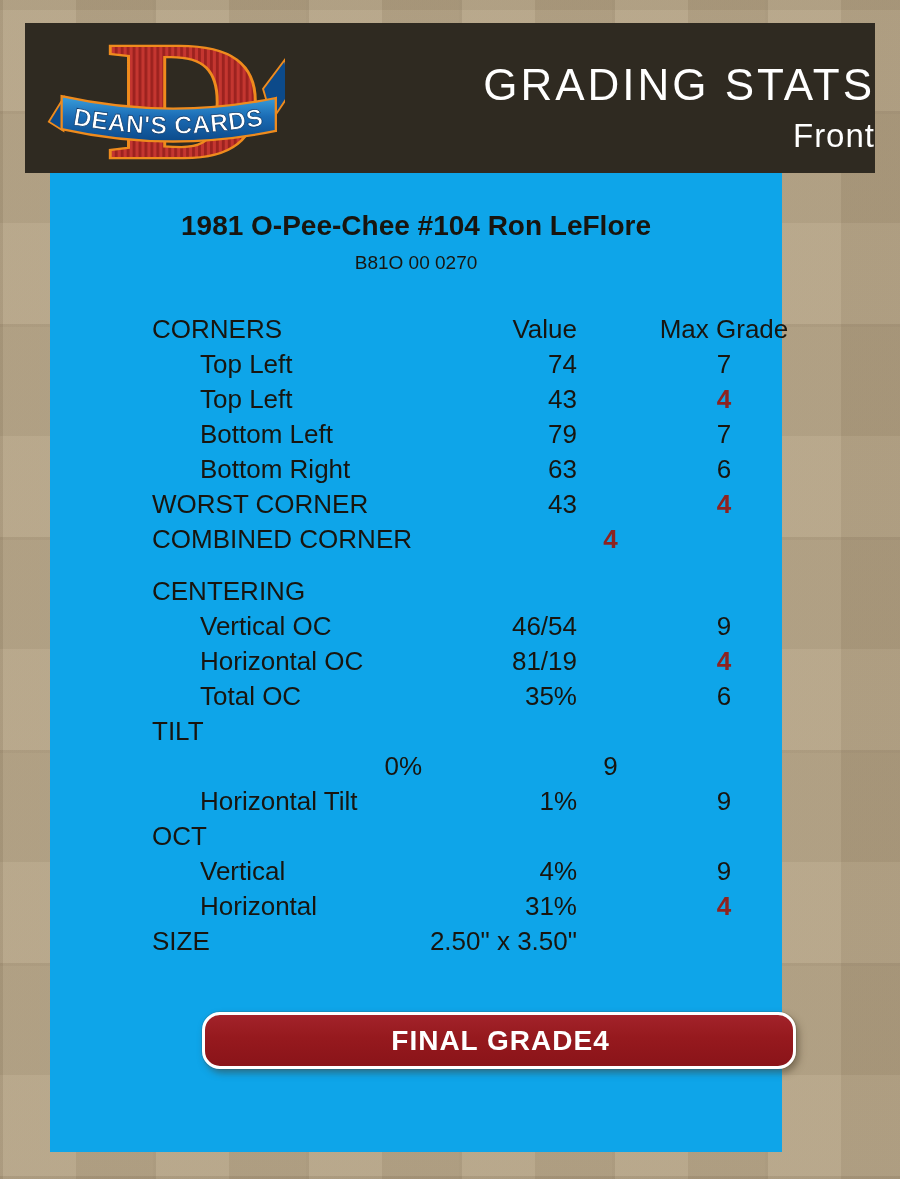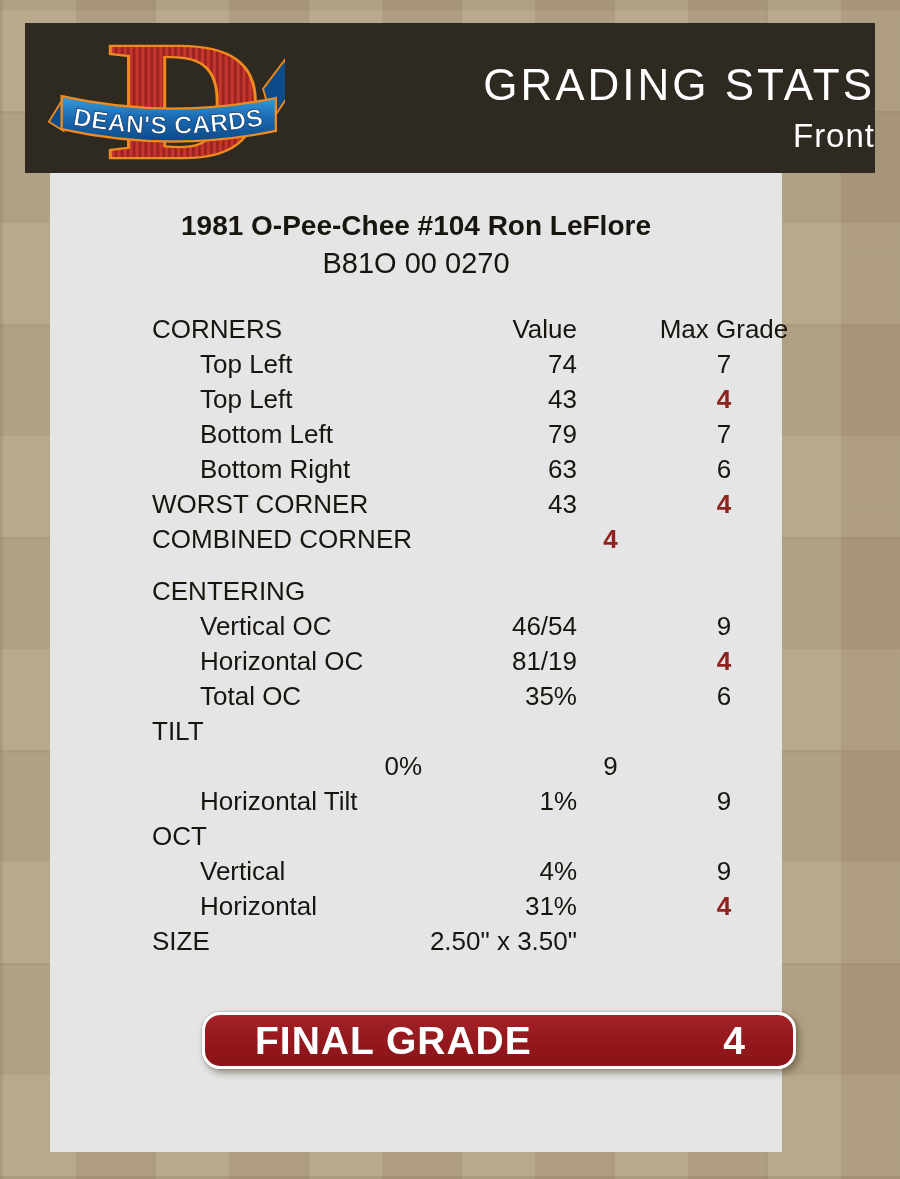--- a/index.html
+++ b/index.html
@@ -16,41 +16,41 @@
   .hdr{
     position:absolute;left:25px;top:23px;width:850px;height:150px;
     background:#2f2a21;
   }
   .logo{position:absolute;left:22px;top:6px;width:238px;height:138px;}
   .titles{position:absolute;left:280px;top:38px;width:570px;text-align:right;color:#fff;}
   .t1{font-size:44px;line-height:48px;letter-spacing:3px;font-weight:normal;margin:0;}
   .t2{font-size:33px;line-height:38px;letter-spacing:1px;font-weight:normal;margin:8px 0 0 0;}
   .panel{
     position:absolute;left:50px;top:173px;width:732px;height:979px;
-    background:#e5e5e5;color:#18150f;
+    background:#0ea5e9;color:#18150f;
   }
   .card-title{position:absolute;left:0;top:36px;width:100%;text-align:center;font-size:28px;line-height:34px;font-weight:bold;}
-  .card-serial{position:absolute;left:0;top:74px;width:100%;text-align:center;font-size:29px;line-height:32px;}
+  .card-serial{position:absolute;left:0;top:74px;width:100%;text-align:center;font-size:19px;line-height:32px;}
   .gtable{position:absolute;left:102px;top:139px;width:670px;}
   .trow{display:grid;grid-template-columns:270px 155px 67px 160px;height:35px;line-height:35px;font-size:26px;}
   .trow.spacer-before{margin-top:17px;}
   .c-label{text-align:left;white-space:nowrap;}
   .c-label.ind{padding-left:48px;}
   .c-value{text-align:right;white-space:nowrap;}
   .c-grade{text-align:center;white-space:nowrap;}
   .b{font-weight:normal;}
   .red{color:#8e2320;font-weight:bold;}
   .final-btn{
     position:absolute;left:152px;top:839px;width:491px;height:51px;
     background:linear-gradient(180deg,#a2232a 0%,#96191e 45%,#8a1419 100%);
     border:3px solid #ffffff;border-radius:18px;
     box-shadow:3px 4px 7px rgba(70,58,38,.5), 0 0 0 1px rgba(70,58,38,.15);
-    display:flex;align-items:center;justify-content:space-between;
+    display:flex;align-items:center;justify-content:center;
     padding:0 47px 0 50px;box-sizing:content-box;
-    color:#fff;font-size:39px;font-weight:bold;letter-spacing:1px;
+    color:#fff;font-size:28px;font-weight:bold;letter-spacing:1px;
   }
 </style>
 </head>
 <body>
 
 <div class="hdr">
   <svg class="logo" viewBox="-8 0 260 140" aria-hidden="true">
     <defs>
       <pattern id="dstripes" width="5" height="5" patternUnits="userSpaceOnUse">
         <rect width="5" height="5" fill="#c43630"></rect>

